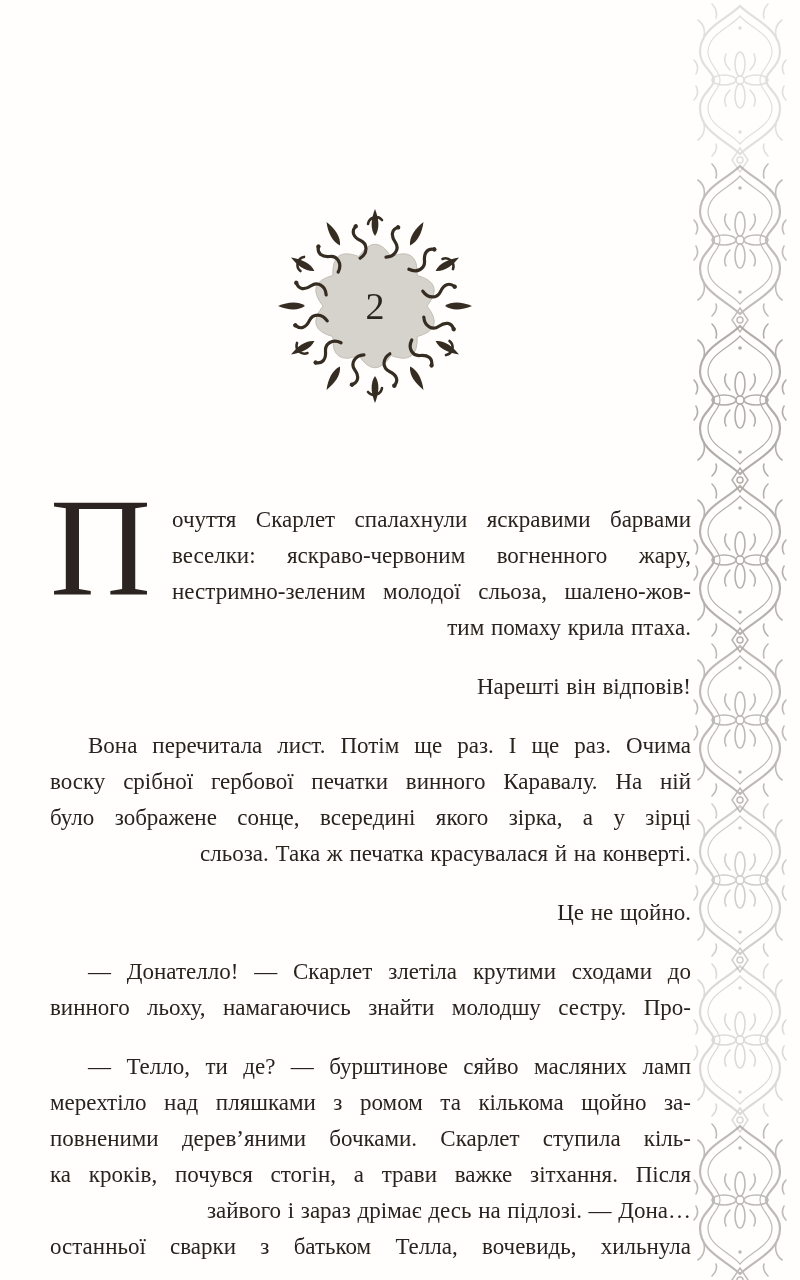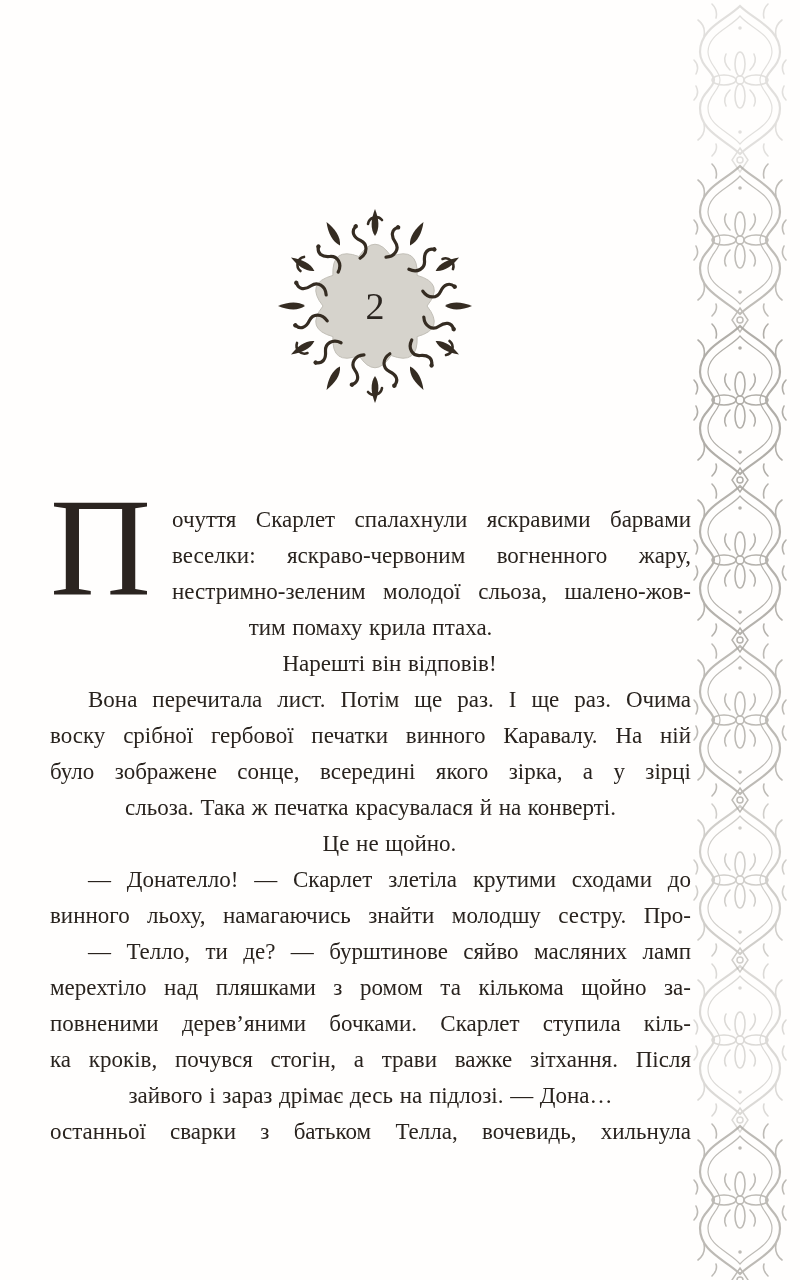--- a/index.html
+++ b/index.html
@@ -9,22 +9,22 @@
 
   .border-strip { position:absolute; top:0; left:688px; width:104px; height:1280px; }
 
   .chapter-ornament { position:absolute; left:277px; top:208px; width:196px; height:196px; }
 
   .text-block { position:absolute; left:50px; top:502px; width:641px; color:#29231e;
                 font-size:23px; }
   .line { height:36px; line-height:36px; text-align:justify; text-align-last:justify;
           word-spacing:0.04em; }
   .line.cap { padding-left:122px; }
-  .line.first { padding-left:38px; }
-  .line.last { text-align:center; text-align-last:auto; }
+  .line.first { padding-left:38px;margin-top:23px; }
+  .line.last { text-align:right; text-align-last:auto; }
 
   .drop-cap { position:absolute; left:0; top:-24px; font-size:140px; line-height:1;
               color:#2b2420; font-family:"Liberation Serif", serif; }
 </style>
 </head>
 <body>
 
 <div class="page">
 
   <svg class="border-strip" viewBox="0 0 96 1280" width="104" height="1280" xmlns="http://www.w3.org/2000/svg">

